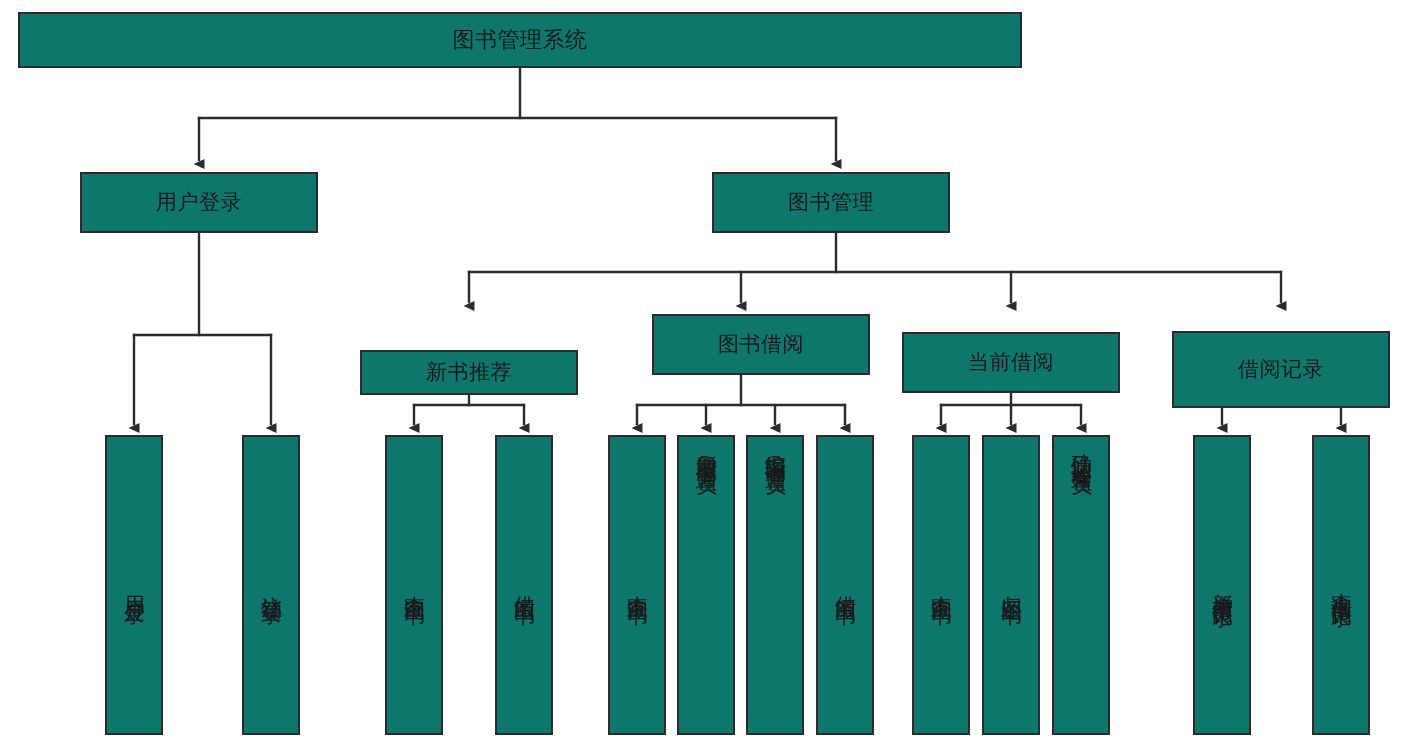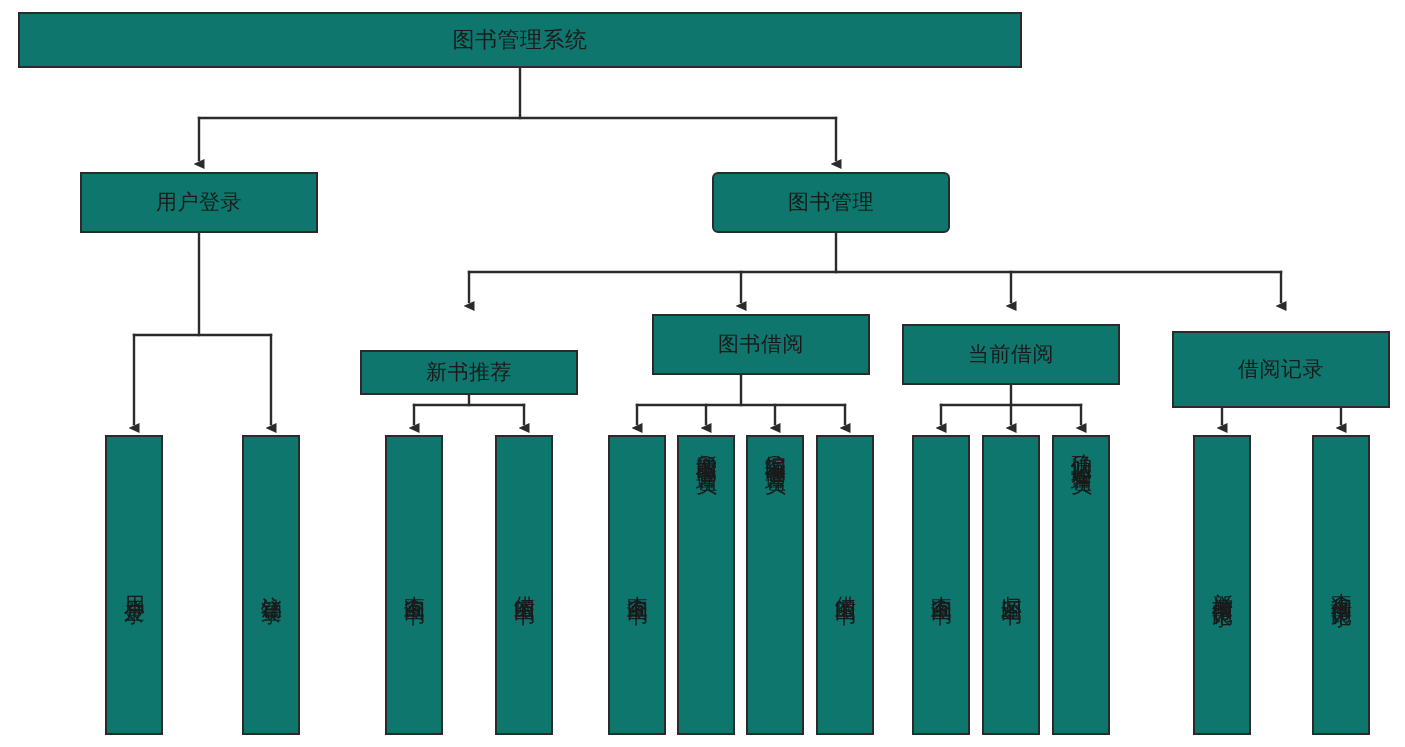--- a/index.html
+++ b/index.html
@@ -131,31 +131,31 @@
     </g>
   </svg>
 
   <div class="node horiz root" style="left:18px; top:12px; width:1004px; height:56px;">
     <span class="node-label">图书管理系统</span>
   </div>
 
   <div class="node horiz" style="left:80px; top:172px; width:238px; height:61px;">
     <span class="node-label">用户登录</span>
   </div>
-  <div class="node horiz" style="left:712px; top:172px; width:238px; height:61px;border-radius:6px;">
+  <div class="node horiz" style="left:712px; top:172px; width:238px; height:61px;">
     <span class="node-label">图书管理</span>
   </div>
 
   <div class="node horiz" style="left:360px; top:302px; width:218px; height:45px;margin-top:48px;">
     <span class="node-label">新书推荐</span>
   </div>
   <div class="node horiz" style="left:652px; top:314px; width:218px; height:61px;">
     <span class="node-label">图书借阅</span>
   </div>
-  <div class="node horiz" style="left:902px; top:324px; width:218px; height:61px;">
+  <div class="node horiz" style="left:902px; top:332px; width:218px; height:61px;">
     <span class="node-label">当前借阅</span>
   </div>
   <div class="node horiz" style="left:1172px; top:331px; width:218px; height:77px;">
     <span class="node-label">借阅记录</span>
   </div>
 
   <div class="node leaf center-text" style="left:105px; top:435px; width:58px; height:300px;">
     <span class="node-label">用户登录</span>
   </div>
   <div class="node leaf center-text" style="left:242px; top:435px; width:58px; height:300px;">

